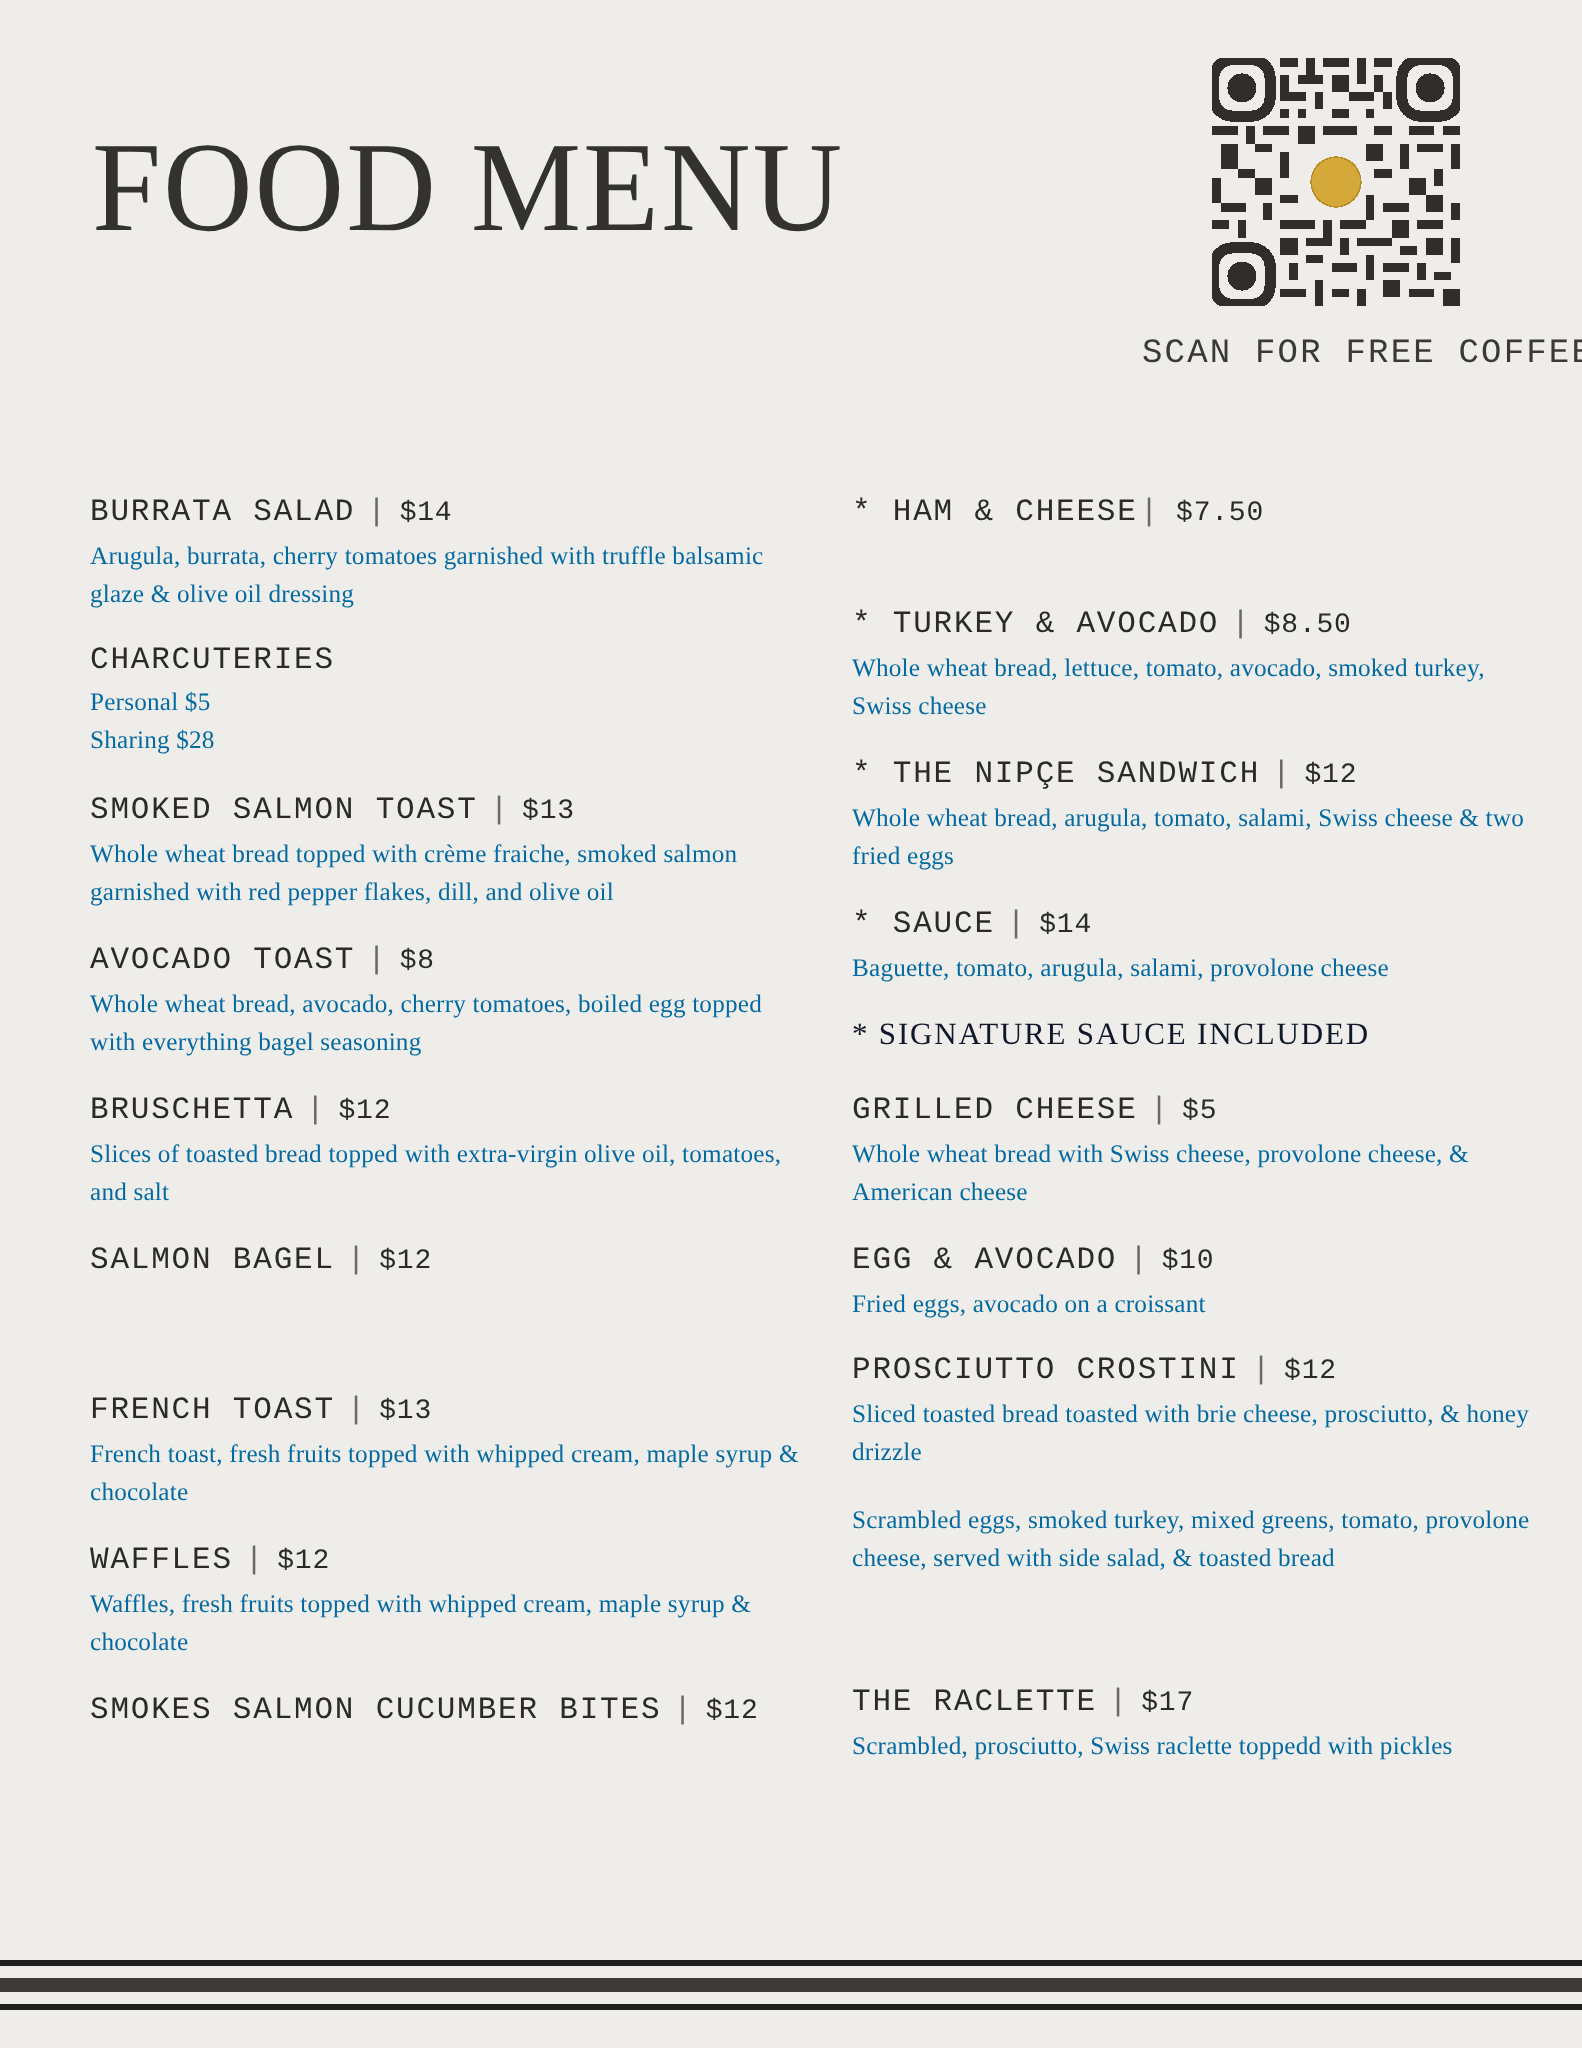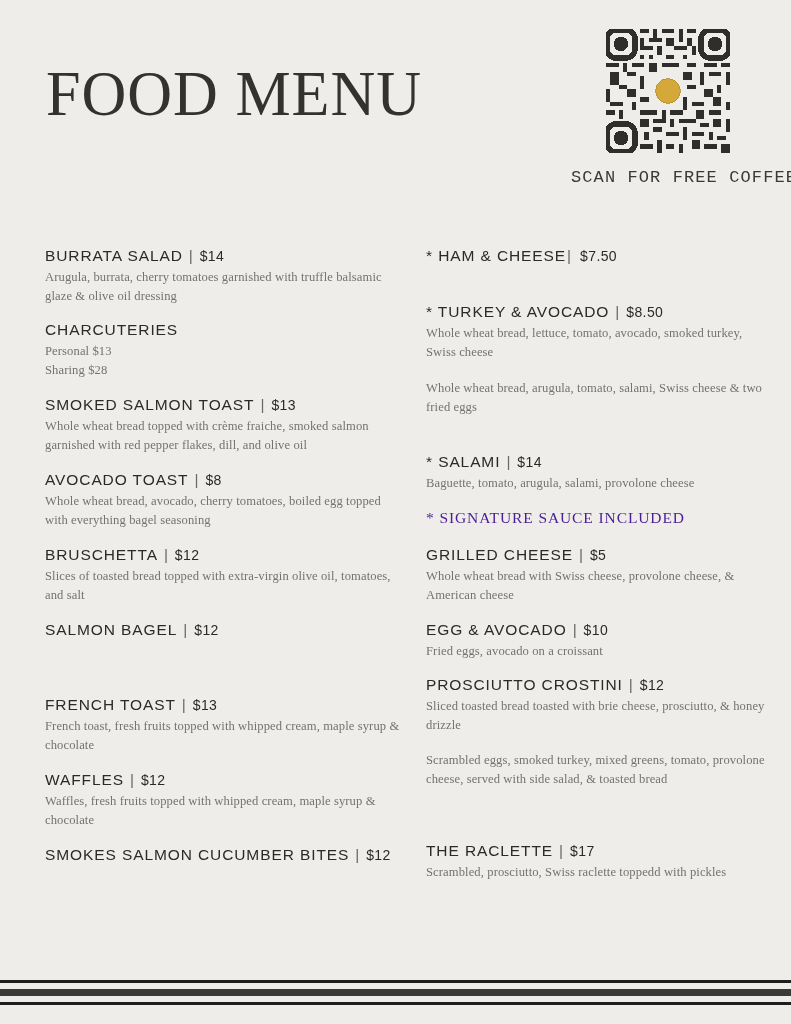--- a/index.html
+++ b/index.html
@@ -53,42 +53,42 @@
     }
     .col {
       position: absolute;
       top: 246px;
     }
     .col.left { left: 45px; width: 355px; }
     .col.right { left: 426px; width: 340px; }
 
     .item { position: absolute; left: 0; width: 100%; }
     .item-name {
-      font-family: Liberation Sans, sans-serif;
+      font-family: Liberation Mono, monospace;
       font-size: 15.5px;
       letter-spacing: 0.9px;
       color: #2b2a28;
       white-space: nowrap;
       line-height: 20px;
     }
     .item-name .sep { color: #6a6965; padding: 0 6px; }
     .item-name .price { letter-spacing: 0.4px; font-size: 14px; }
     .item-desc {
       font-family: "Liberation Serif", "DejaVu Serif", serif;
       font-size: 12.6px;
-      color: #737373;
+      color: #0369a1;
       line-height: 18.5px;
       margin-top: 2px;
       letter-spacing: 0.1px;
     }
     .note {
       font-family: "Liberation Serif", "DejaVu Serif", serif;
       font-size: 15.5px;
       letter-spacing: 0.9px;
-      color: #4c1d95;
+      color: #0f172a;
       white-space: nowrap;
     }
     .stripe {
       position: absolute;
       left: 0;
       width: 791px;
       background: #1e1e1e;
     }
     .stripe.thin1 { top: 980px; height: 3px; }
     .stripe.thick { top: 989px; height: 7px; background: #3b3a38; }
@@ -194,21 +194,21 @@
 <div class="qr-caption">SCAN FOR FREE COFFEE</div>
 
 <div class="col left">
   <div class="item" style="top:0px">
     <div class="item-name"><span>BURRATA SALAD</span><span class="sep">|</span><span class="price">$14</span></div>
     <div class="item-desc">Arugula, burrata, cherry tomatoes garnished with truffle balsamic glaze &amp; olive oil dressing</div>
   </div>
   <div class="item" style="top:74px">
     <div class="item-name">CHARCUTERIES</div>
     <div class="item-desc">
-      <div>Personal $13</div>
+      <div>Personal $5</div>
       <div>Sharing $28</div>
     </div>
   </div>
   <div class="item" style="top:149px">
     <div class="item-name"><span>SMOKED SALMON TOAST</span><span class="sep">|</span><span class="price">$13</span></div>
     <div class="item-desc">Whole wheat bread topped with crème fraiche, smoked salmon garnished with red pepper flakes, dill, and olive oil</div>
   </div>
   <div class="item" style="top:224px">
     <div class="item-name"><span>AVOCADO TOAST</span><span class="sep">|</span><span class="price">$8</span></div>
     <div class="item-desc">Whole wheat bread, avocado, cherry tomatoes, boiled egg topped with everything bagel seasoning</div>
@@ -235,24 +235,25 @@
 
 <div class="col right">
   <div class="item" style="top:0px">
     <div class="item-name"><span>* HAM &amp; CHEESE</span><span class="sep" style="padding:0 8px 0 1px">|</span><span class="price">$7.50</span></div>
   </div>
   <div class="item" style="top:56px">
     <div class="item-name"><span>* TURKEY &amp; AVOCADO</span><span class="sep">|</span><span class="price">$8.50</span></div>
     <div class="item-desc">Whole wheat bread, lettuce, tomato, avocado, smoked turkey, Swiss cheese</div>
   </div>
   <div class="item" style="top:131px">
+    <div class="item-name"><span>* THE NIPÇE SANDWICH</span><span class="sep">|</span><span class="price">$12</span></div>
     <div class="item-desc">Whole wheat bread, arugula, tomato, salami, Swiss cheese &amp; two fried eggs</div>
   </div>
   <div class="item" style="top:206px">
-    <div class="item-name"><span>* SALAMI</span><span class="sep">|</span><span class="price">$14</span></div>
+    <div class="item-name"><span>* SAUCE</span><span class="sep">|</span><span class="price">$14</span></div>
     <div class="item-desc">Baguette, tomato, arugula, salami, provolone cheese</div>
   </div>
   <div class="item" style="top:263px">
     <div class="note">* SIGNATURE SAUCE INCLUDED</div>
   </div>
   <div class="item" style="top:299px">
     <div class="item-name"><span>GRILLED CHEESE</span><span class="sep">|</span><span class="price">$5</span></div>
     <div class="item-desc">Whole wheat bread with Swiss cheese, provolone cheese, &amp; American cheese</div>
   </div>
   <div class="item" style="top:374px">

